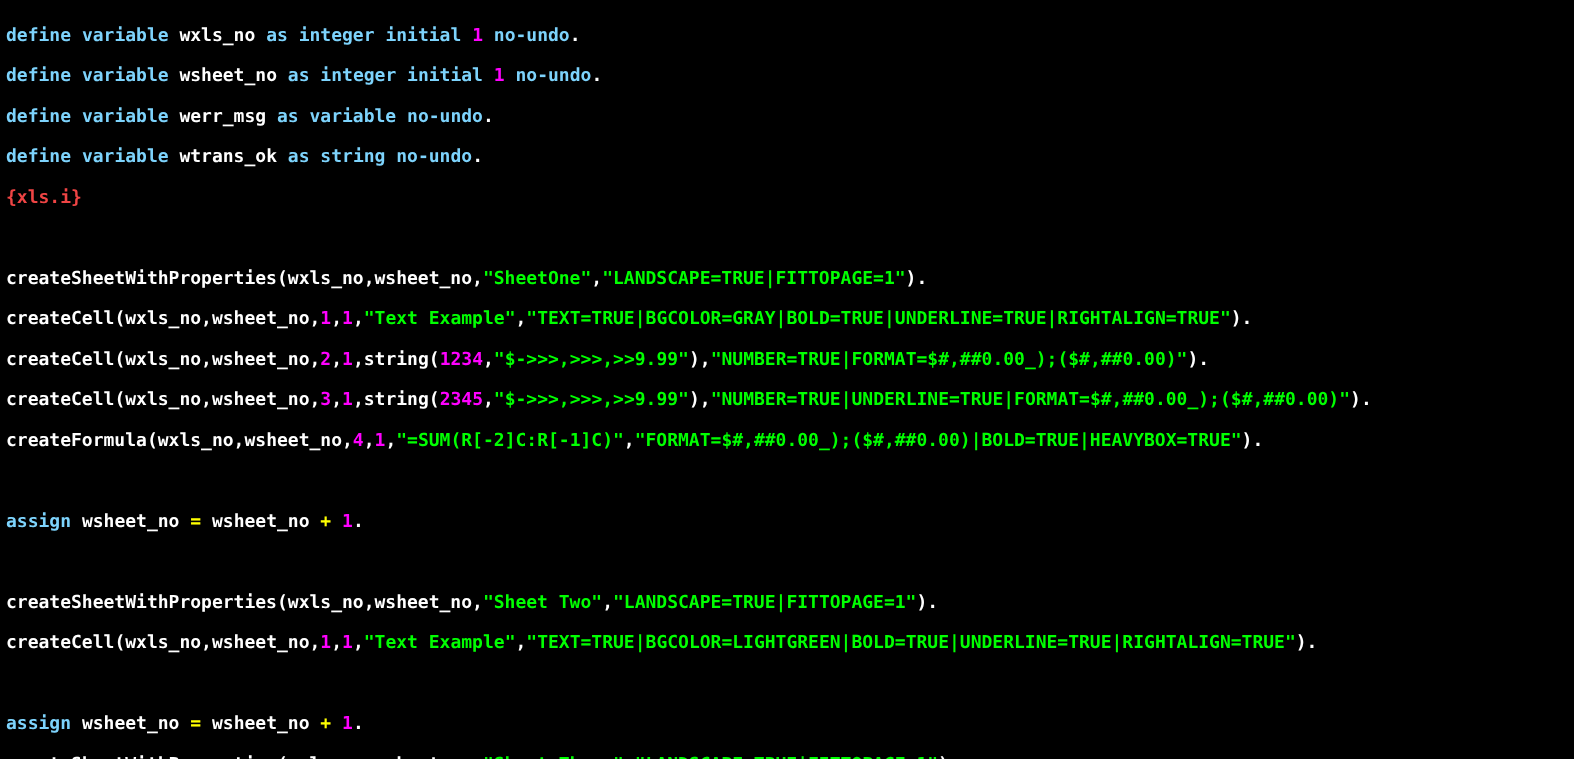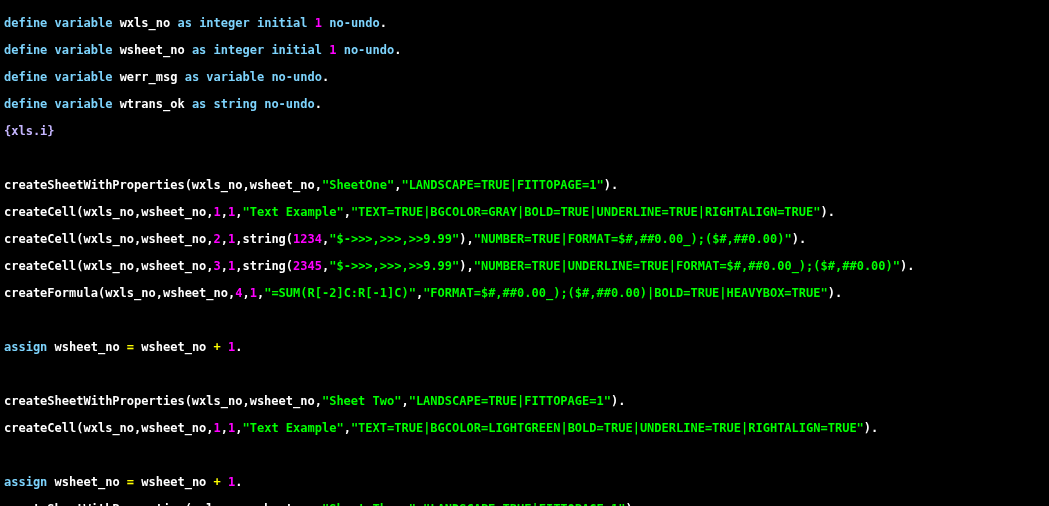--- a/index.html
+++ b/index.html
@@ -17,21 +17,21 @@
   }
   .line {
     white-space: pre;
     color: #ffffff;
   }
   .kw   { color: #7dd3fc; } 
   .op   { color: #ffff00; } 
   .plain{ color: #ffffff; } 
   .str  { color: #00ff00; } 
   .num  { color: #ff00ff; } 
-  .pink { color: #c4b5fd; }
+  .pink { color: #ef4444; }
 </style>
 </head>
 <body>
 
 <pre class="line"><span class="kw">define</span> <span class="kw">variable</span> <span class="plain">wxls_no</span> <span class="kw">as</span> <span class="kw">integer</span> <span class="kw">initial</span> <span class="num">1</span> <span class="kw">no-undo</span><span class="plain">.</span></pre>
 <pre class="line"><span class="kw">define</span> <span class="kw">variable</span> <span class="plain">wsheet_no</span> <span class="kw">as</span> <span class="kw">integer</span> <span class="kw">initial</span> <span class="num">1</span> <span class="kw">no-undo</span><span class="plain">.</span></pre>
 <pre class="line"><span class="kw">define</span> <span class="kw">variable</span> <span class="plain">werr_msg</span> <span class="kw">as</span> <span class="kw">variable</span> <span class="kw">no-undo</span><span class="plain">.</span></pre>
 <pre class="line"><span class="kw">define</span> <span class="kw">variable</span> <span class="plain">wtrans_ok</span> <span class="kw">as</span> <span class="kw">string</span> <span class="kw">no-undo</span><span class="plain">.</span></pre>
 <pre class="line"><span class="pink">{xls.i}</span></pre>
 <pre class="line"> </pre>

